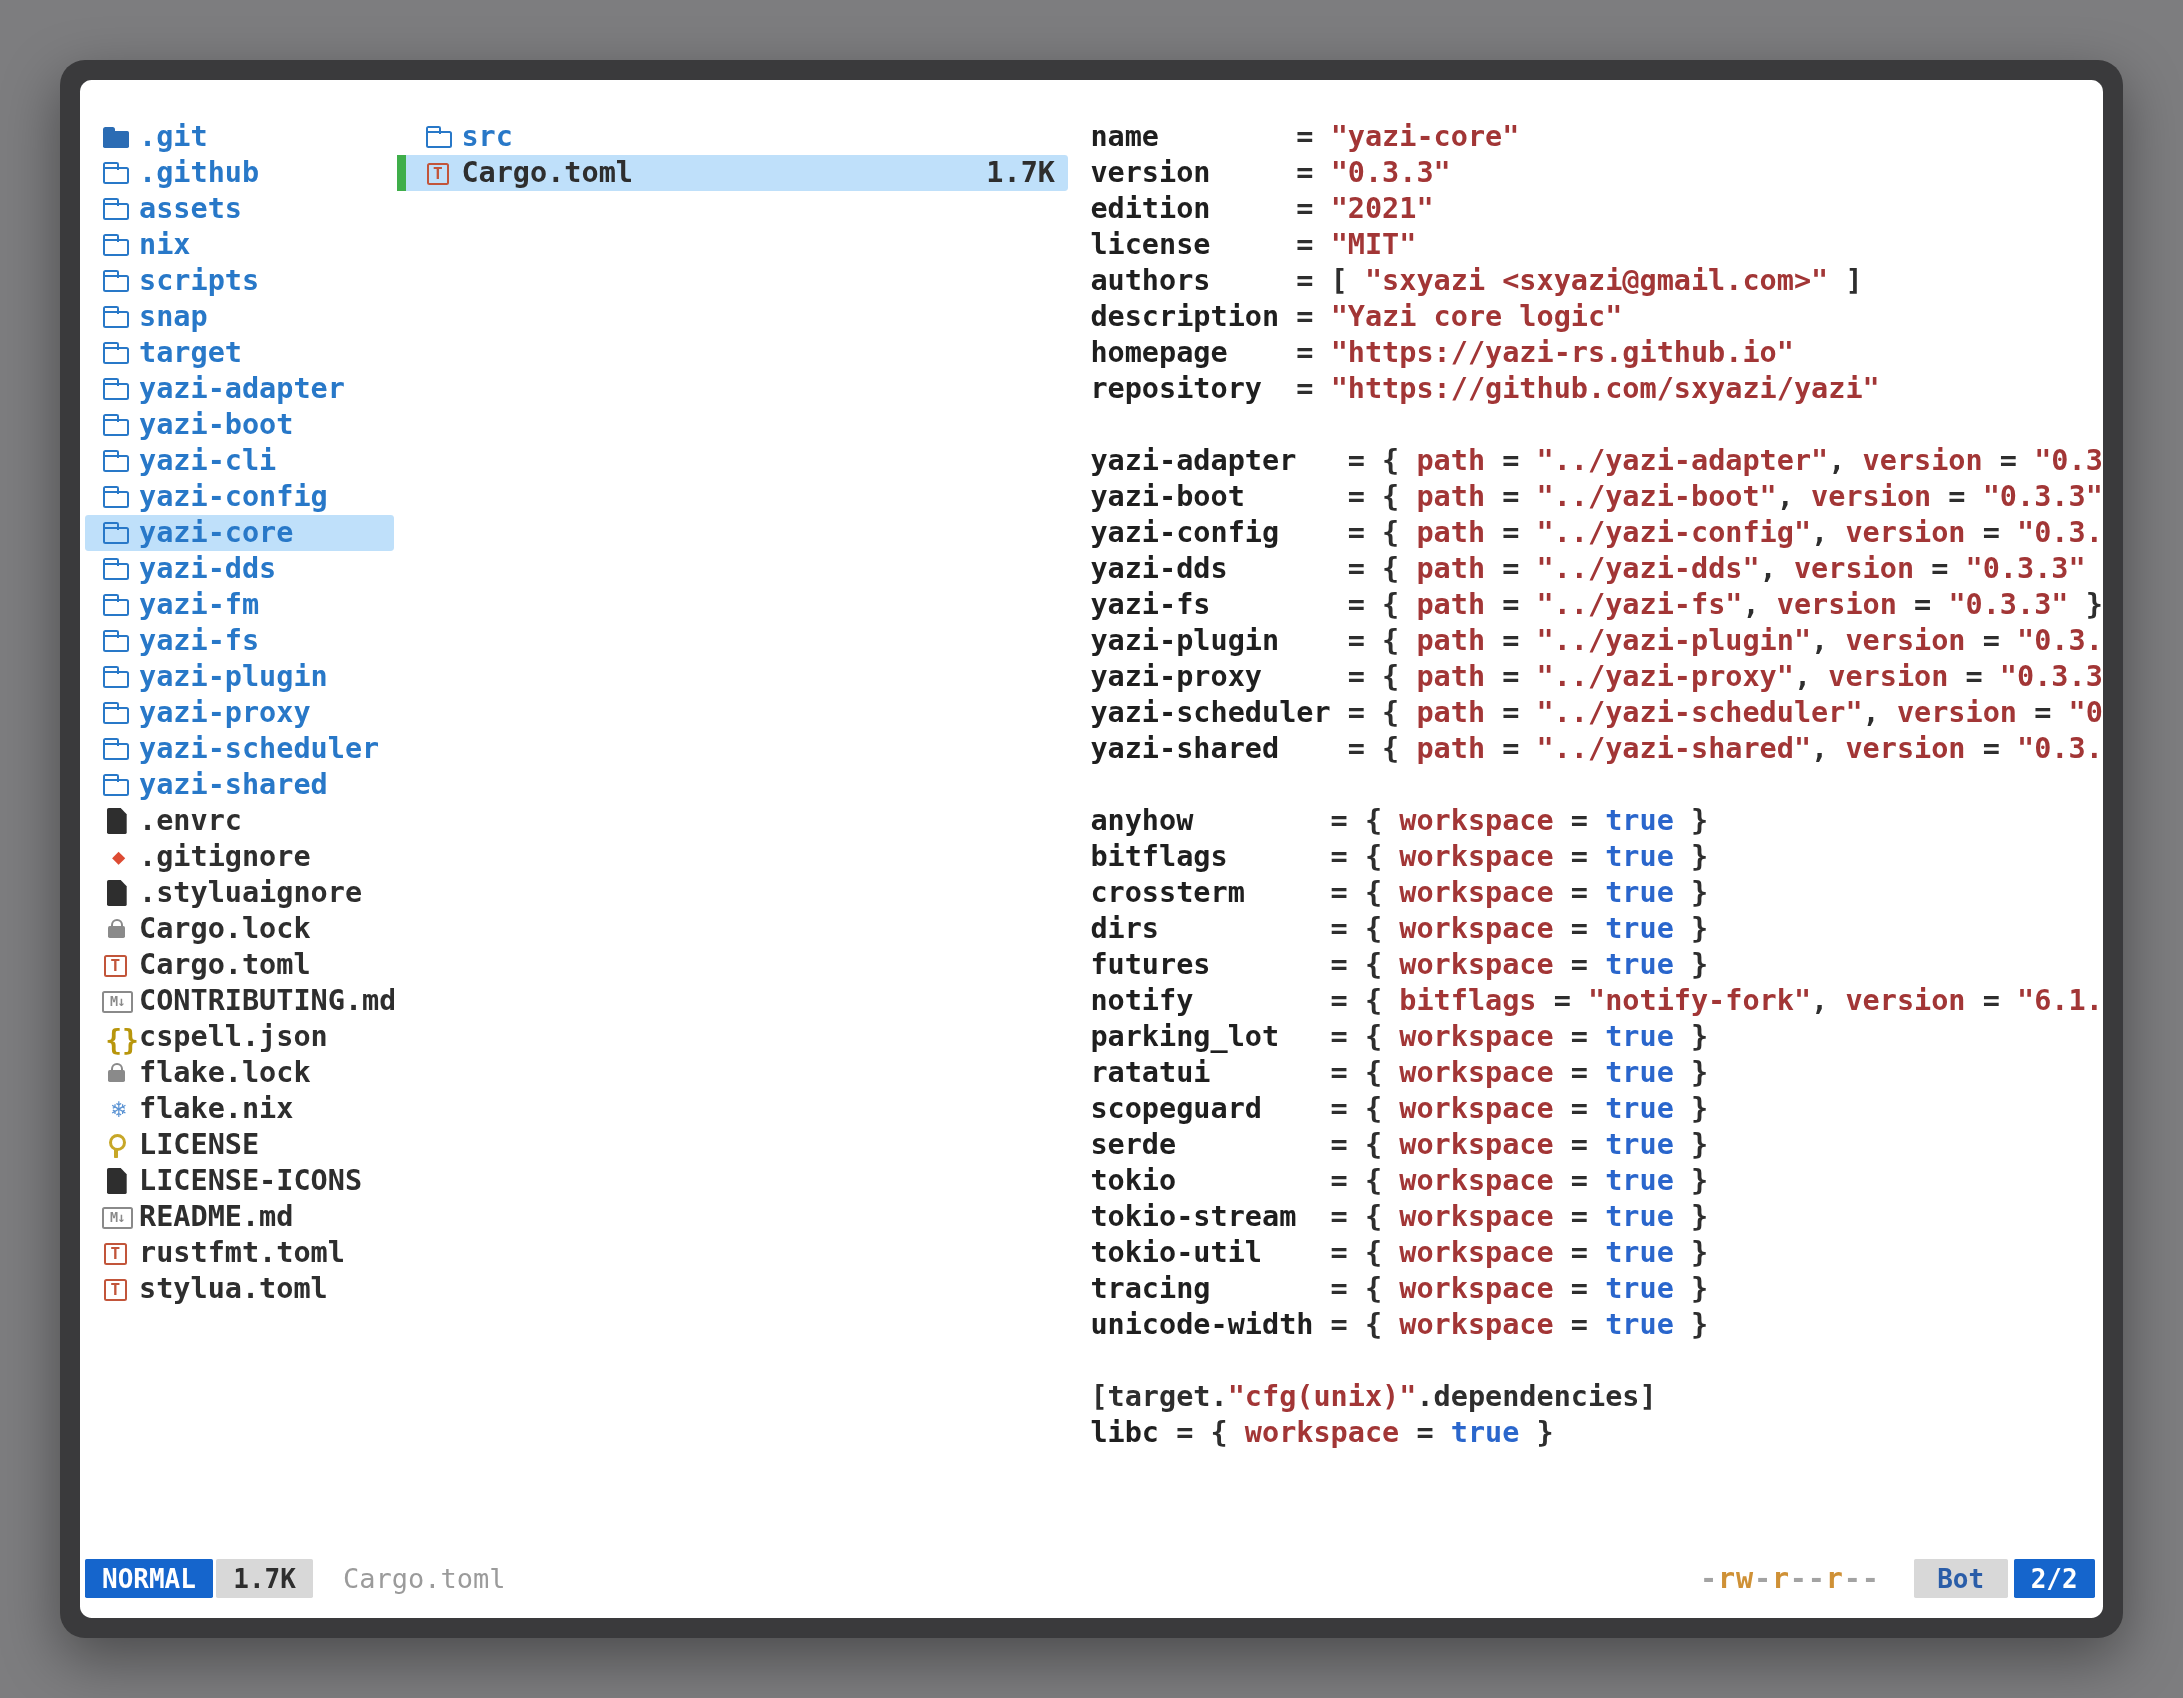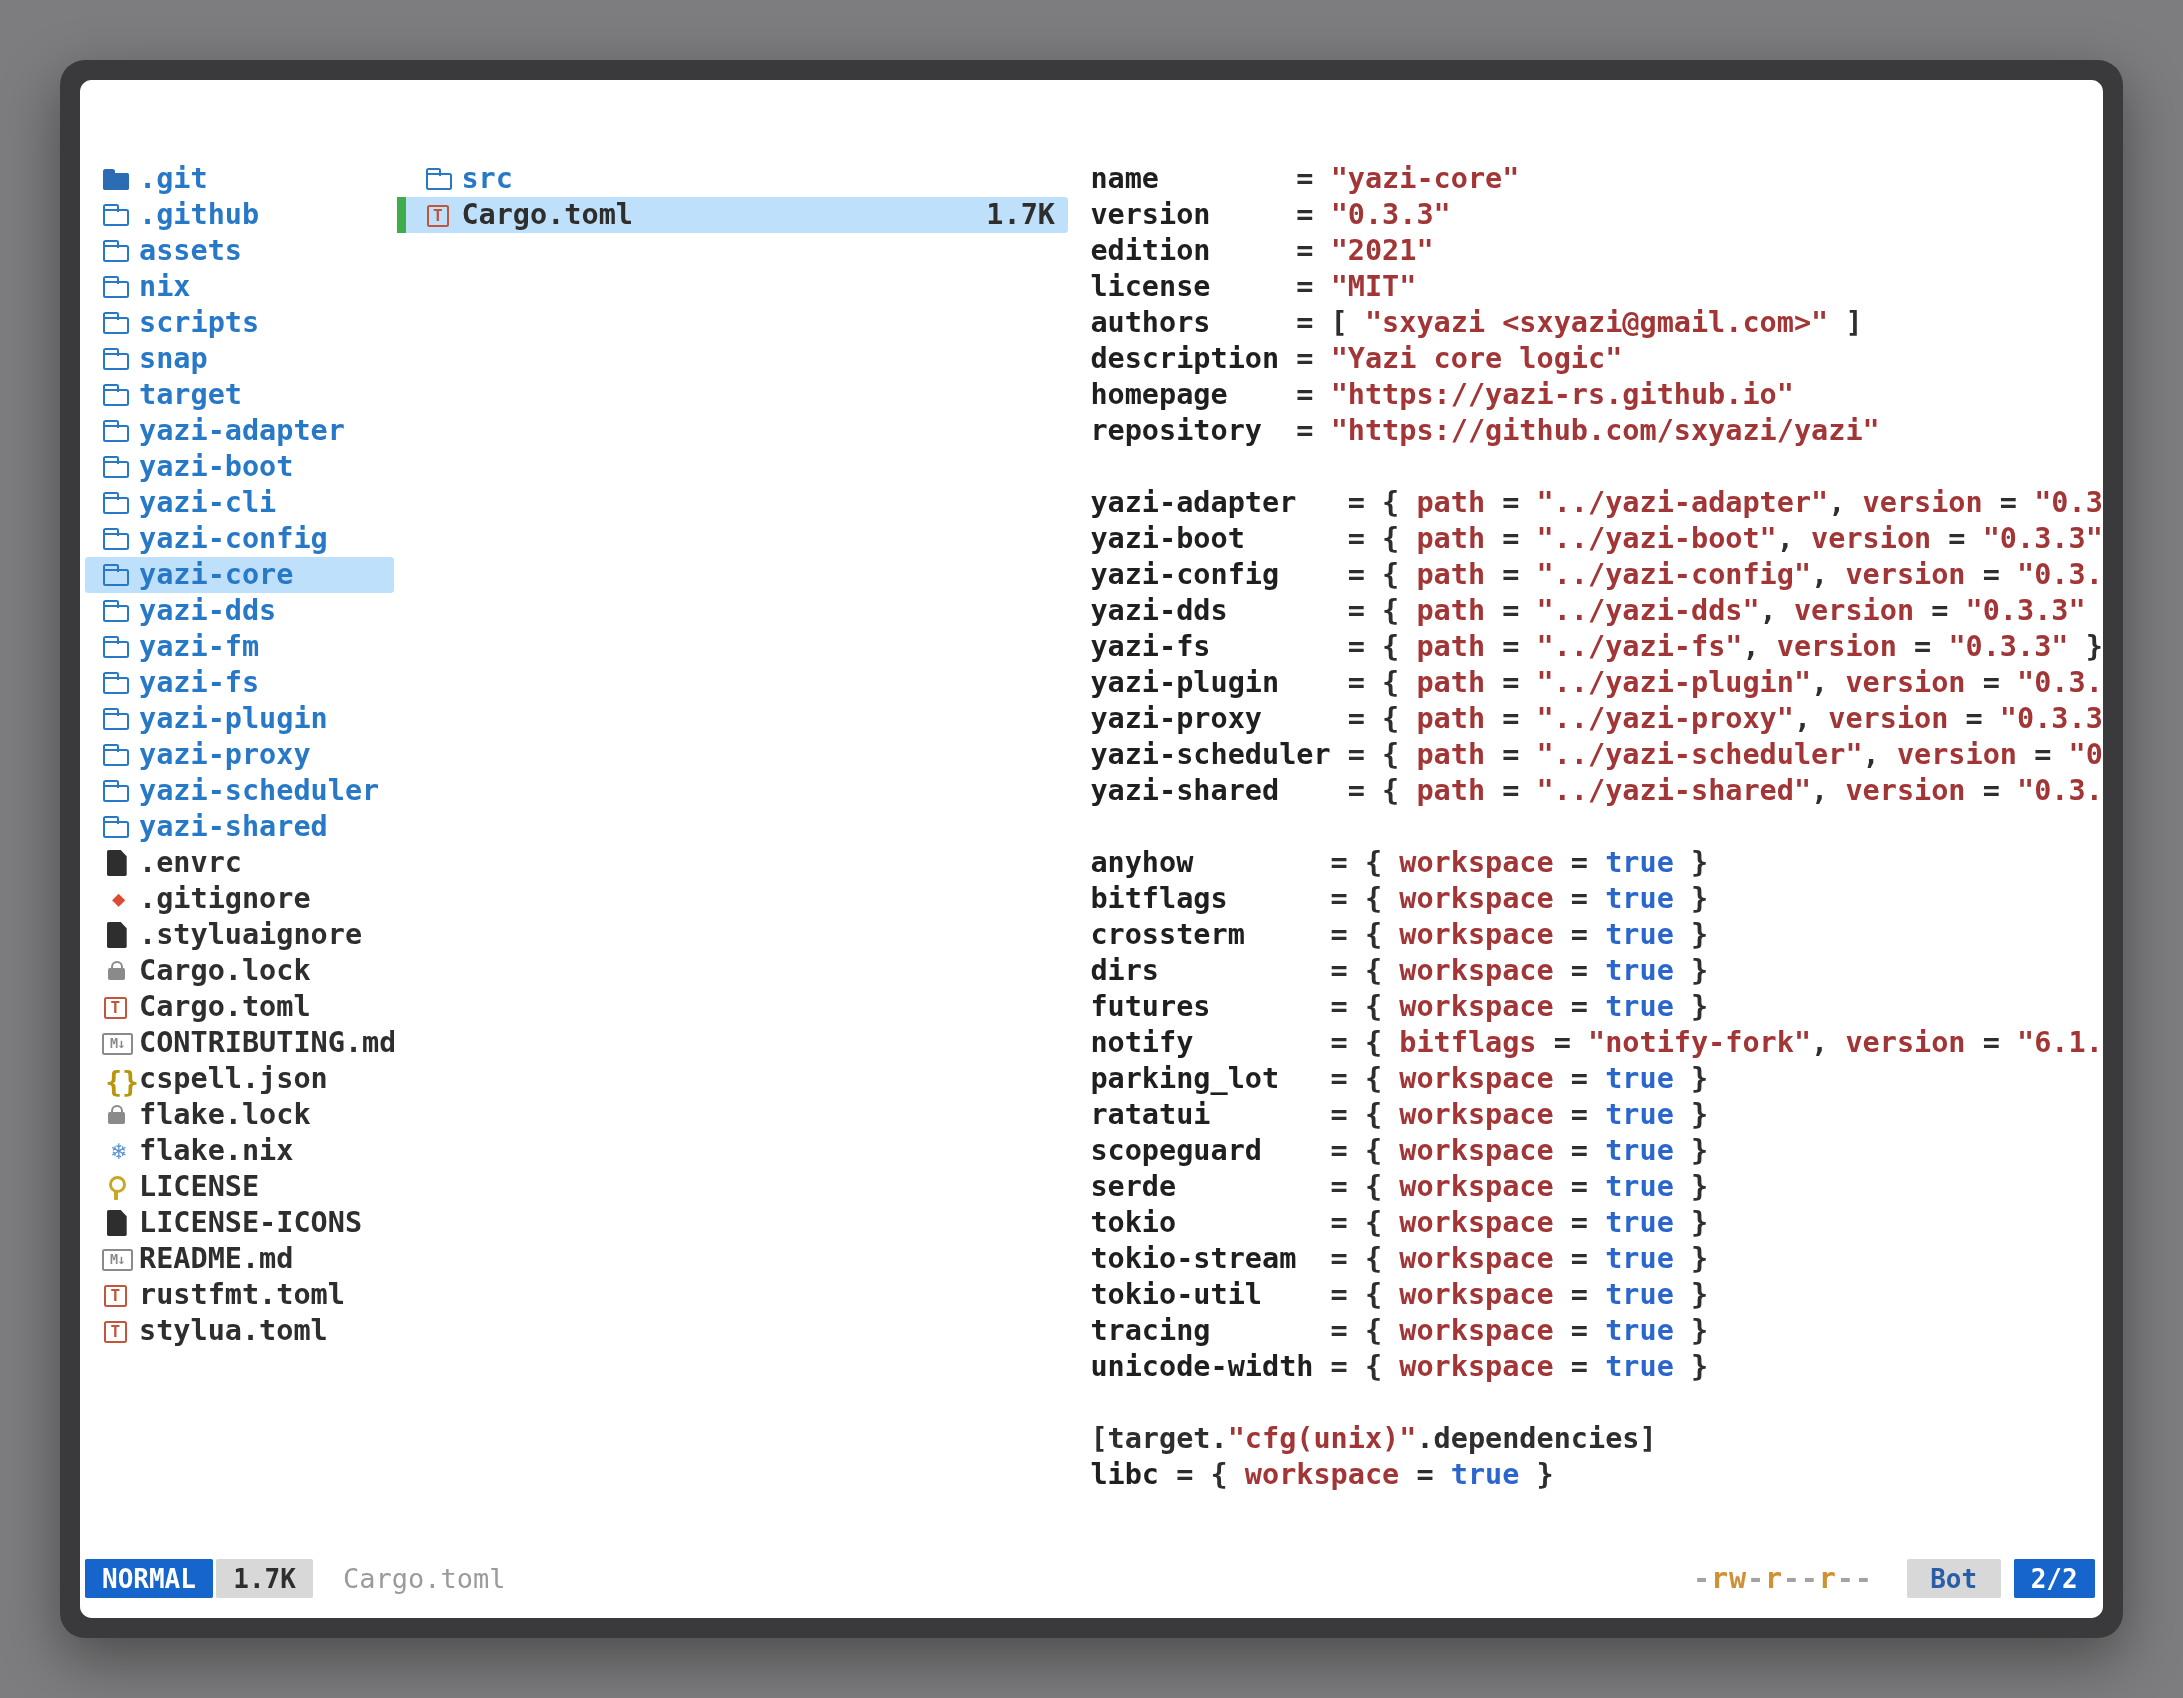--- a/index.html
+++ b/index.html
@@ -12,21 +12,21 @@
     position:absolute; left:60px; top:60px; right:60px; bottom:60px;
     background:#3a3a3c; border-radius:25px;
     box-shadow:0 20px 59px rgba(0,0,0,.40);
   }
   .terminal {
     position:absolute; left:20px; top:20px; right:20px; bottom:20px;
     background:#ffffff; border-radius:11.7px;
     display:flex; flex-direction:column; overflow:hidden;
     font-weight:600;
   }
-  .panes { flex:1; min-height:0; display:flex; padding:39px 0 0 5px; overflow:hidden;margin-top:42px; }
+  .panes { flex:1; min-height:0; display:flex; padding:39px 0 0 5px; overflow:hidden; }
   .pane { overflow:hidden; }
   .pane-parent  { width:309px; margin-right:3.4px; }
   .pane-current { width:671px; margin-right:22px; }
   .pane-preview { flex:1; }
 
   
   .row {
     position:relative; display:flex; align-items:center;
     height:36px; padding:0 13.4px 0 15px; border-radius:4.2px;
     font-size:28.5px; line-height:36px; white-space:pre;
@@ -124,21 +124,21 @@
     padding:0 17px; font-weight:bold; border-radius:1.7px;
   }
   .badge.mode { background:#1565cc; color:#ffffff; }
   .badge.sizeb { background:#d8d8d8; color:#2e2e2e; margin-left:3.4px; }
   .status-file { color:#9b9b9b; margin-left:30px; font-weight:500; font-size:27px; }
   .status .spacer { flex:1; }
   .perms { font-size:28.5px; margin-right:34px; letter-spacing:0.8px; }
   .tok-dim  { color:#a3a3a3; }
   .tok-perm { color:#cf9136; font-weight:bold; }
   .badge.bot { background:#d8d8d8; color:#2a5da8; padding:0 23.5px; }
-  .badge.pos { background:#1565cc; color:#ffffff; margin-left:13px; }
+  .badge.pos { background:#1565cc; color:#ffffff; margin-left:6px; }
 </style>
 </head>
 <body>
 
 <div class="window-frame">
   <div class="terminal">
 
     <div class="panes">
 
       <div class="pane pane-parent">

